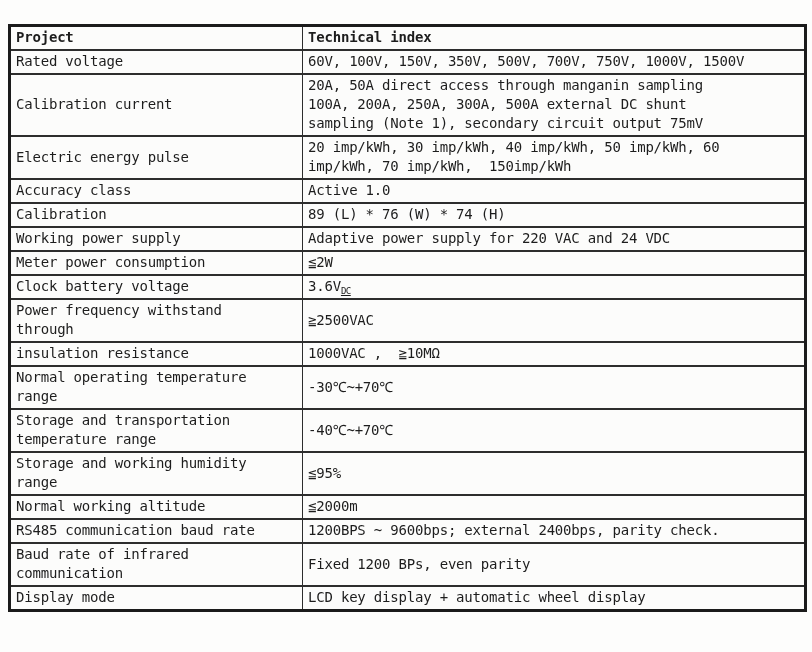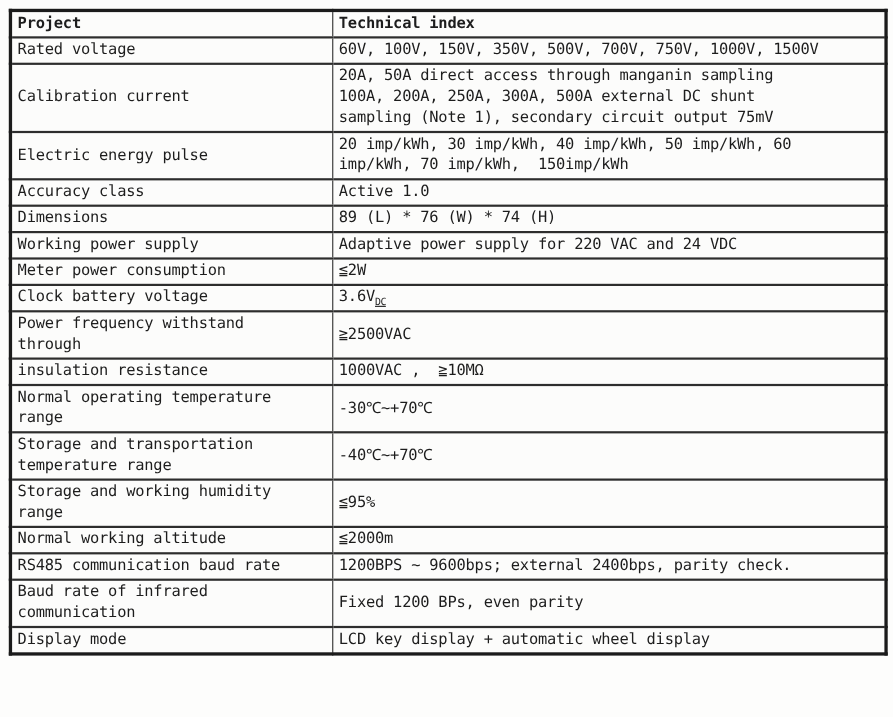--- a/index.html
+++ b/index.html
@@ -7,21 +7,21 @@
     padding: 0;
     background: #fdfdfc;
     width: 812px;
     height: 652px;
     overflow: hidden;
   }
   .page {
     box-sizing: border-box;
     width: 812px;
     height: 601px;
-    padding: 8px 7px 7px 8px;
+    padding: 24px 7px 7px 8px;
     font-family: "DejaVu Sans Mono", "Liberation Mono", monospace;
     color: #1d1d1d;
   }
   table.spec {
     border-collapse: collapse;
     width: 796px;
     table-layout: fixed;
     background: #fcfcfb;
     border: 3px solid #1b1b1b;
   }
@@ -77,21 +77,21 @@
       <tr>
         <td>Electric energy pulse</td>
         <td>20 imp/kWh, 30 imp/kWh, 40 imp/kWh, 50 imp/kWh, 60
 imp/kWh, 70 imp/kWh,  150imp/kWh</td>
       </tr>
       <tr>
         <td>Accuracy class</td>
         <td>Active 1.0</td>
       </tr>
       <tr>
-        <td>Dimensions</td>
+        <td>Calibration</td>
         <td>89 (L) * 76 (W) * 74 (H)</td>
       </tr>
       <tr>
         <td>Working power supply</td>
         <td>Adaptive power supply for 220 VAC and 24 VDC</td>
       </tr>
       <tr>
         <td>Meter power consumption</td>
         <td>≦2W</td>
       </tr>

